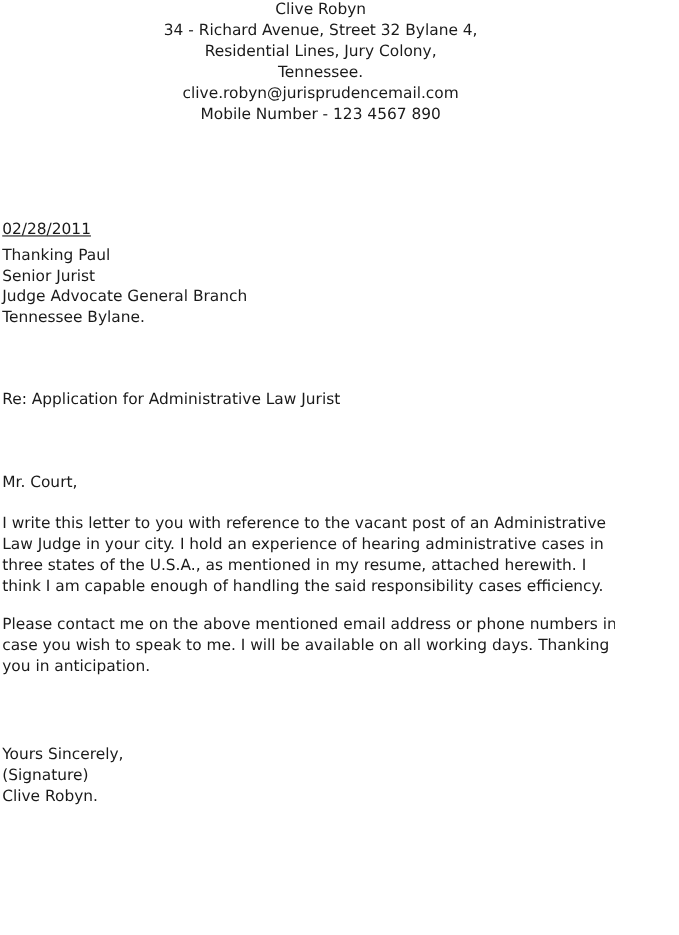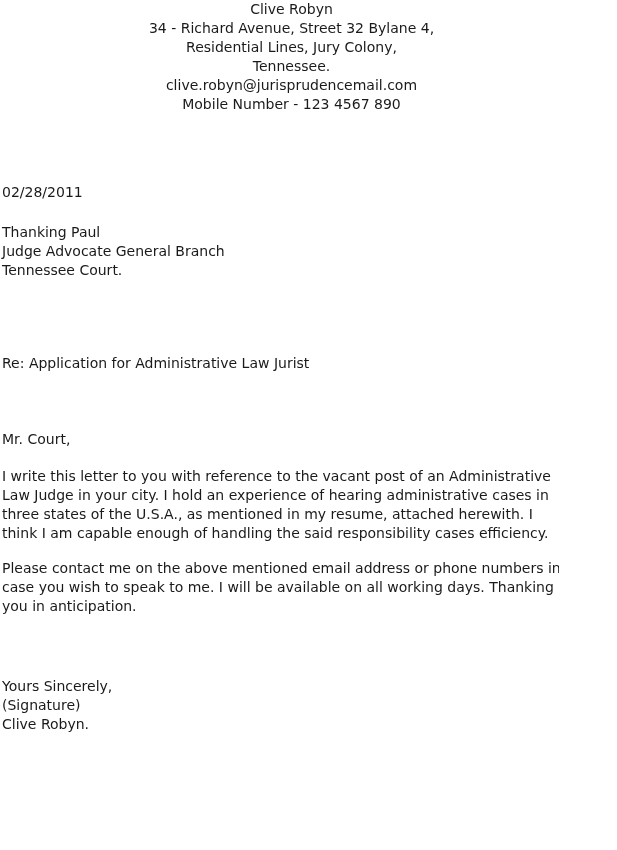--- a/index.html
+++ b/index.html
@@ -26,21 +26,21 @@
     white-space: nowrap;
   }
   .sender-header {
     position: absolute;
     top: 0;
     left: 0;
     width: 100%;
     text-align: center;
     transform: translateX(12px);
   }
-  .date-block       { top: 183px; }
+  .date-block       { top: 200px; text-decoration: underline; }
   .recipient-block  { top: 223px; }
   .subject-block    { top: 354px; }
   .salutation-block { top: 430px; }
   .para1-block      { top: 467px; }
   .para2-block      { top: 559px; }
   .closing-block    { top: 677px; }
   .enclosures-block { top: 829px; }
   .bold { font-weight: 700; }
   .enc-colon { padding-right: 4px; }
 </style>
@@ -57,22 +57,23 @@
     <div class="line">clive.robyn@jurisprudencemail.com</div>
     <div class="line">Mobile Number - 123 4567 890</div>
   </div>
 
   <div class="block date-block">
     <div class="line">02/28/2011</div>
   </div>
 
   <div class="block recipient-block">
     <div class="line">Thanking Paul</div>
+    <div class="line">Senior Jurist</div>
     <div class="line">Judge Advocate General Branch</div>
-    <div class="line">Tennessee Court.</div>
+    <div class="line">Tennessee Bylane.</div>
   </div>
 
   <div class="block subject-block">
     <div class="line">Re: Application for Administrative Law Jurist</div>
   </div>
 
   <div class="block salutation-block">
     <div class="line">Mr. Court,</div>
   </div>
 

